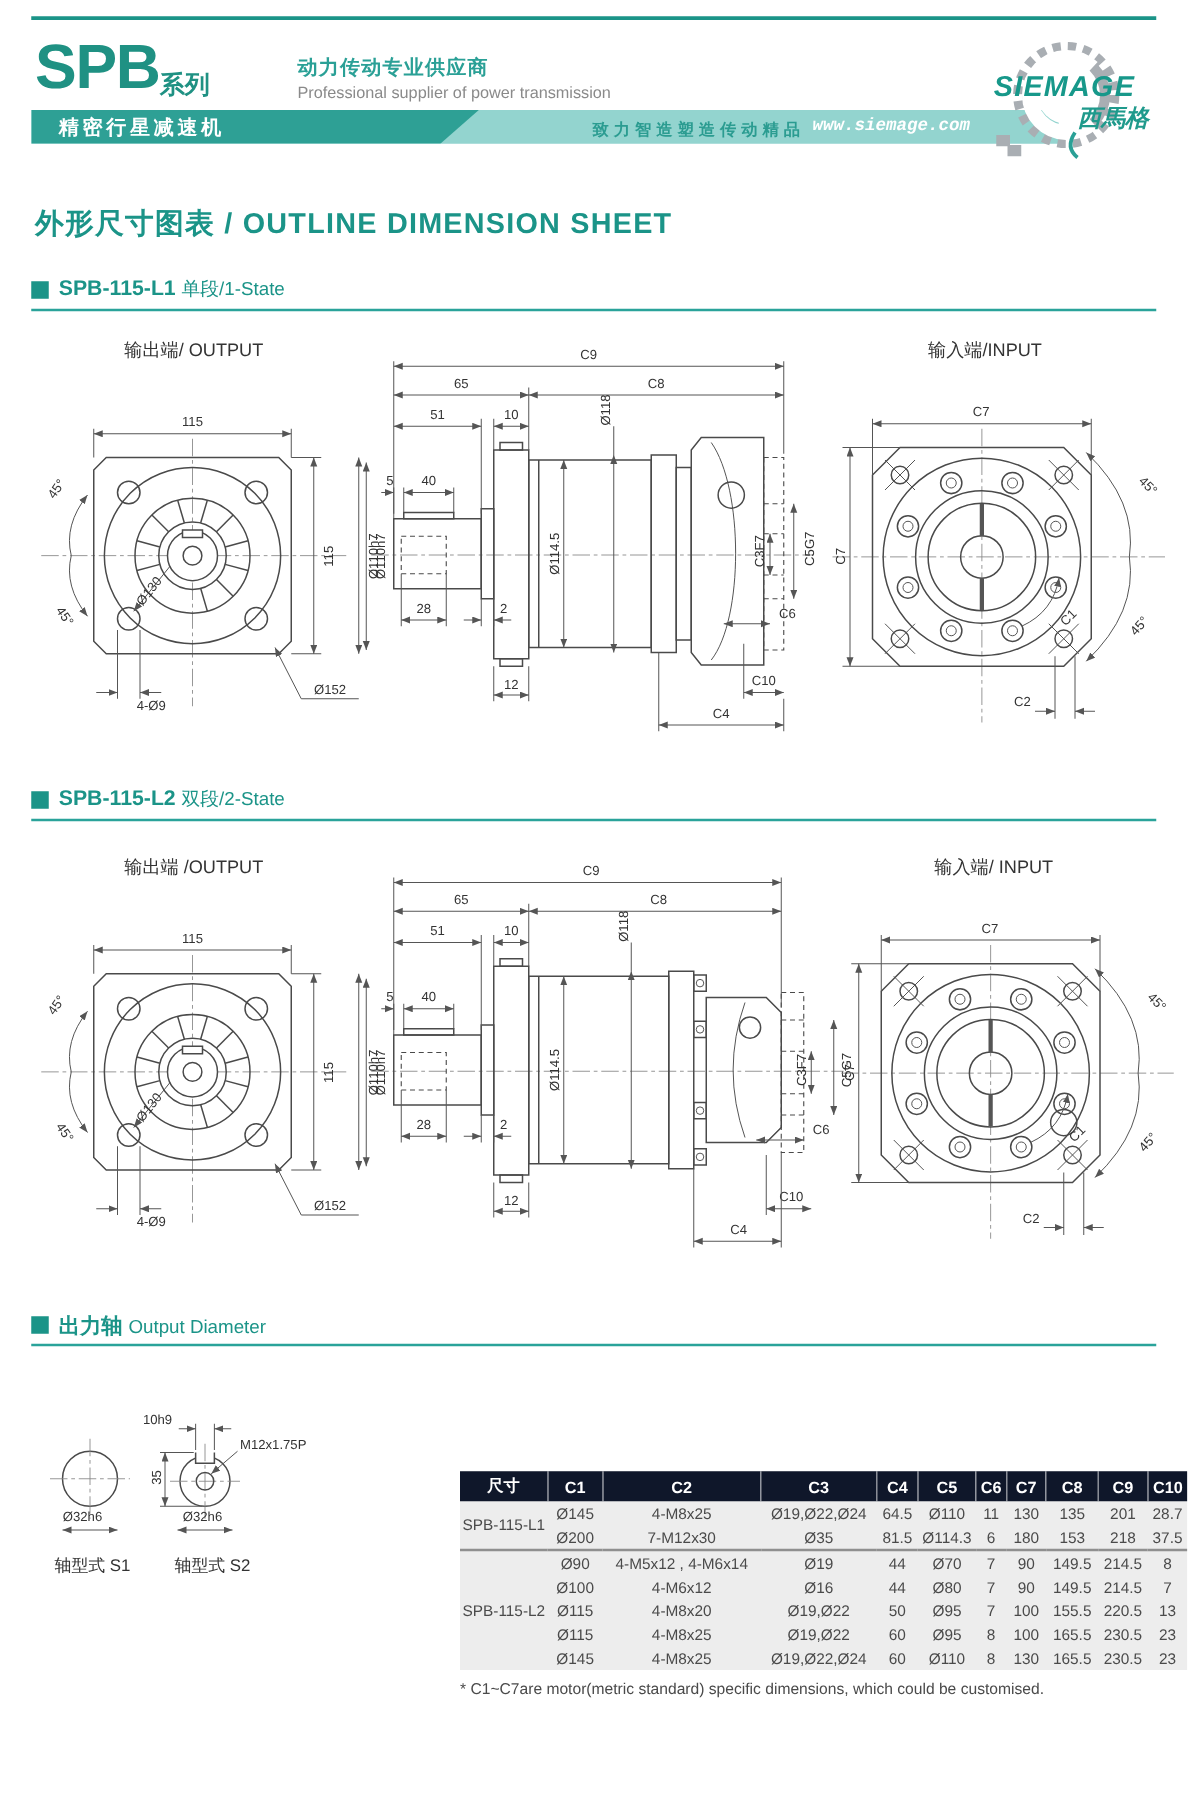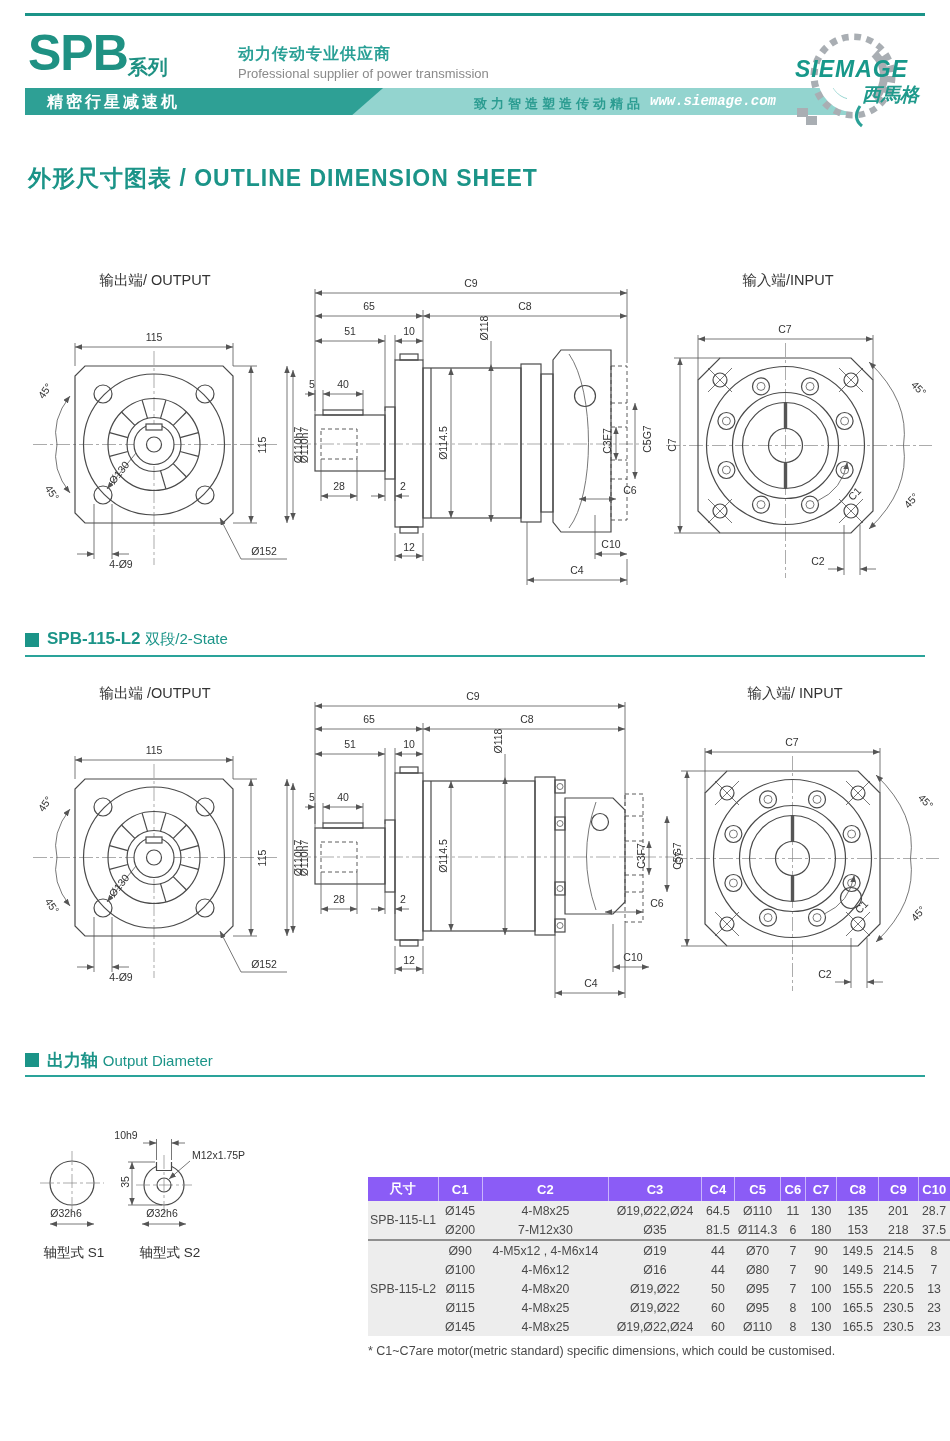--- a/index.html
+++ b/index.html
@@ -33,21 +33,21 @@
   svg .ttl{font-size:14.5px;fill:#333;}
   svg .lbl{font-size:13.5px;fill:#333;}
   .ln{stroke:#4a4a4a;stroke-width:1.2;fill:none;}
   .lnf{stroke:#4a4a4a;stroke-width:1.2;fill:#fff;}
   .thin{stroke:#555;stroke-width:.8;fill:none;}
   .dim{stroke:#555;stroke-width:.8;fill:none;}
   .dash{stroke:#4a4a4a;stroke-width:.9;fill:none;stroke-dasharray:4 3;}
   .cl{stroke:#888;stroke-width:.7;fill:none;stroke-dasharray:14 3 3 3;}
   
   .dim-table{left:368px;top:1177px;border-collapse:collapse;background:#ededed;}
-  .dim-table th{background:#8b5cf6;color:#fff;font-size:13px;font-weight:bold;height:24px;
+  .dim-table th{background:#0f172a;color:#fff;font-size:13px;font-weight:bold;height:24px;
                 border-left:1px solid rgba(255,255,255,.55);padding:0 2px;}
   .dim-table th:first-child{border-left:none;}
   .dim-table td{font-size:12.3px;color:#4a4a4a;text-align:center;height:19px;padding:0 2px;white-space:nowrap;}
   .dim-table tbody.g2{border-top:2px solid #8f8f8f;}
   .notes{left:368px;top:1342px;font-size:12.5px;color:#4a4a4a;line-height:18px;}
   .foot-num{left:30px;top:1396px;font-size:16px;font-weight:bold;color:#2b2b2b;}
   .foot-brand{left:62px;top:1397px;font-size:15px;font-weight:bold;font-style:italic;color:#b8babc;letter-spacing:4px;}
 </style>
 </head>
 <body>
@@ -80,20 +80,25 @@
       <rect x="5" y="82" width="11" height="9" fill="#a9aeb3"></rect>
       <rect x="14" y="90" width="11" height="9" fill="#a9aeb3"></rect>
       <path d="M68,80 Q60,92 70,100" fill="none" stroke="#2aa096" stroke-width="3"></path>
     </g>
   </svg>
   <div class="abs logo-text">SIEMAGE</div>
   <div class="abs logo-zh">西馬格</div>
 
   <div class="abs page-title">外形尺寸图表 / OUTLINE DIMENSION SHEET</div>
 
+  <div class="abs sec-head" style="left:25px;top:221px;width:900px;">
+    <div class="sec-sq"></div>
+    <div class="sec-model"><span>SPB-115-L1</span> <span class="sec-stage">单段/1-State</span></div>
+    <div class="sec-line"></div>
+  </div>
 
   <svg class="abs" style="left:15px;top:263px" width="290" height="335">
     <text class="ttl" x="140" y="22" text-anchor="middle">输出端/ OUTPUT</text>
     <g>
       <line class="cl" x1="18" y1="181.5" x2="262" y2="181.5"></line>
       <line class="cl" x1="139" y1="88" x2="139" y2="302"></line>
       <path class="ln" d="M70,103 H208 L218,113 V250 L208,260 H70 L60,250 V113 Z"></path>
       <circle class="ln" cx="139" cy="181.5" r="70.5"></circle>
       <circle class="ln" cx="88" cy="131" r="9"></circle>
       <circle class="ln" cx="190" cy="131" r="9"></circle>

